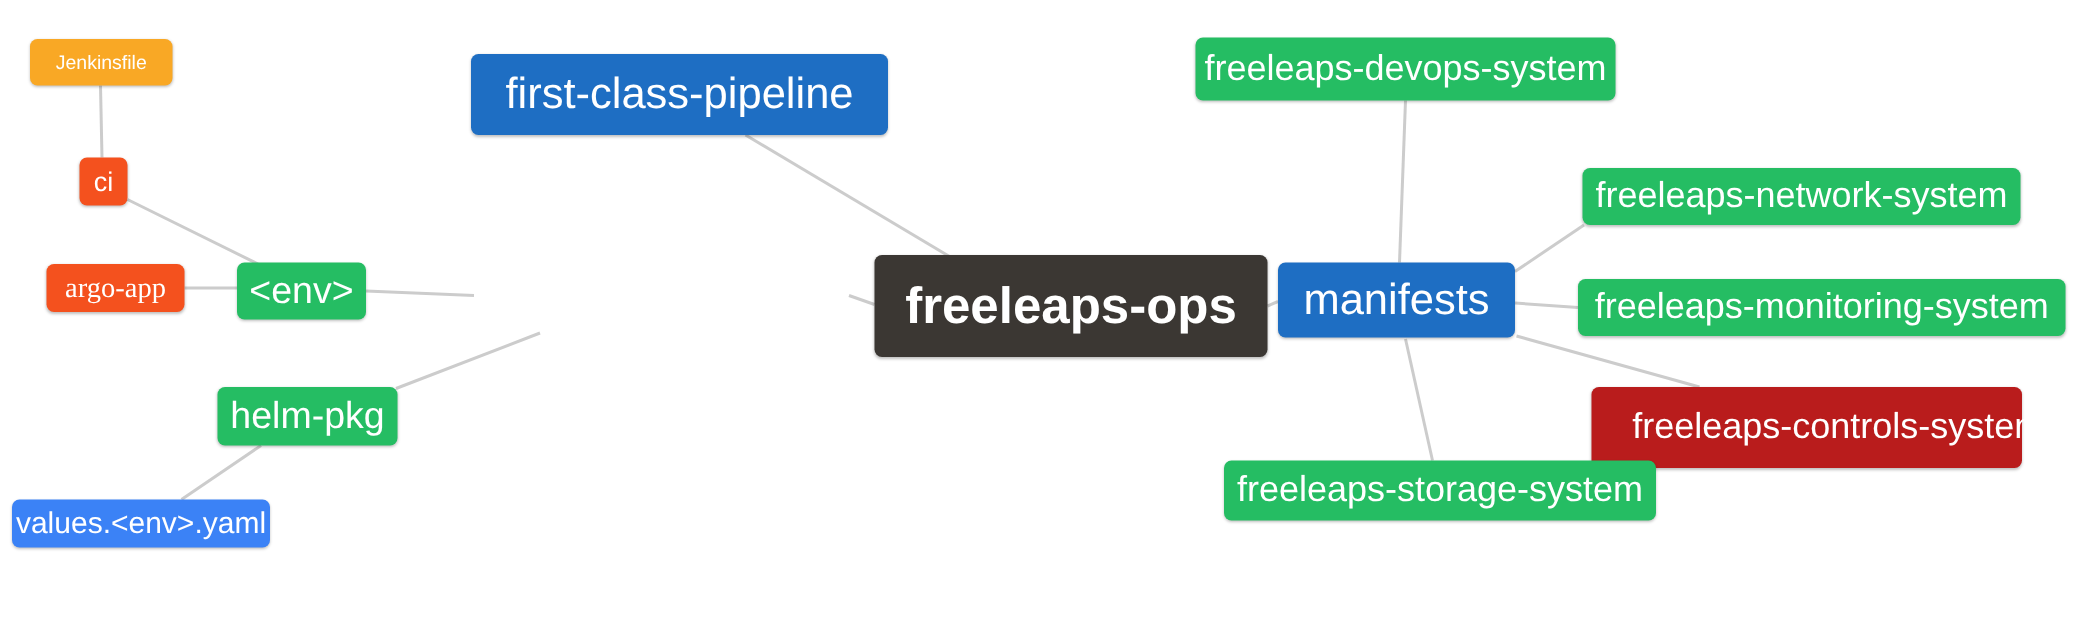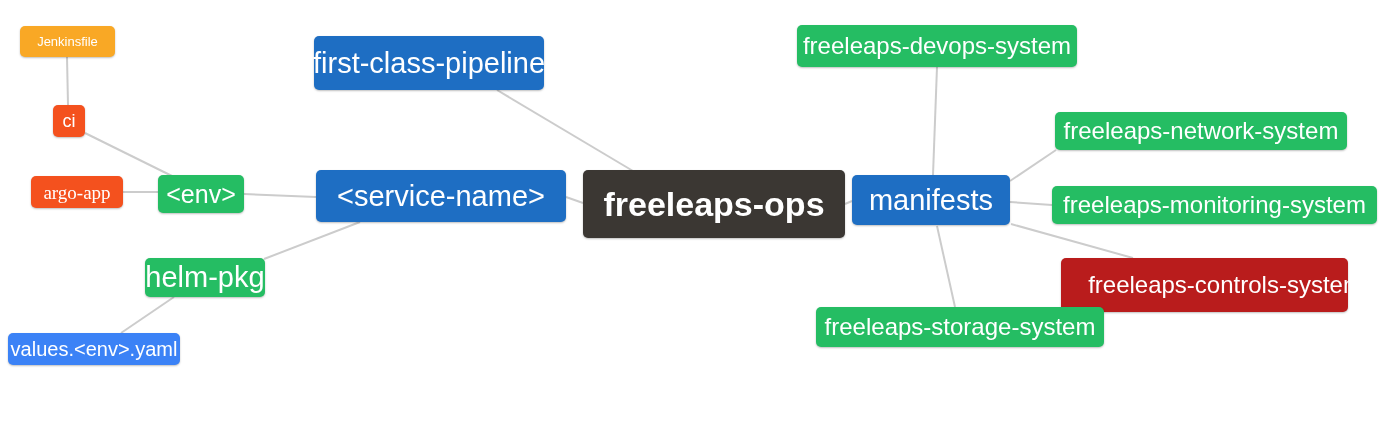--- a/index.html
+++ b/index.html
@@ -62,31 +62,28 @@
     </div>
     <div class="node" style="left: 53px; top: 105px; width: 32px; height: 32px; background: rgb(244, 81, 30); font-size: 18px; color: rgb(255, 255, 255);">
       <span>ci</span>
     </div>
     <div class="node" style="left: 31px; top: 176px; width: 92px; height: 32px; background: rgb(244, 81, 30); font-size: 19px; color: rgb(255, 255, 255); font-family: Liberation Serif, serif;">
       <span>argo-app</span>
     </div>
     <div class="node" style="left: 158px; top: 175px; width: 86px; height: 38px; background: rgb(37, 189, 99); font-size: 25px; color: rgb(255, 255, 255);">
       <span>&lt;env&gt;</span>
     </div>
-    <div class="node" style="left: 145px; top: 258px; width: 120px; height: 39px; background: rgb(37, 189, 99); font-size: 29px; color: rgb(255, 255, 255);">
+    <div class="node" style="left: 145px; top: 258px; width: 120px; height: 39px; background: rgb(37, 189, 99); font-size: 25px; color: rgb(255, 255, 255);">
       <span>helm-pkg</span>
     </div>
     <div class="node" style="left: 8px; top: 333px; width: 172px; height: 32px; background: #3b82f6; font-size: 20px; color: rgb(255, 255, 255);">
       <span>values.&lt;env&gt;.yaml</span>
     </div>
-    <div class="node" style="left: 314px; top: 36px; width: 230px; height: 54px; background: rgb(30, 110, 195); font-size: 29px; color: rgb(255, 255, 255);">
+    <div class="node" style="left: 314px; top: 36px; width: 278px; height: 54px; background: rgb(30, 110, 195); font-size: 29px; color: rgb(255, 255, 255);">
       <span>first-class-pipeline</span>
-    </div>
-    <div class="node" style="left: 316px; top: 170px; width: 250px; height: 52px; background: rgb(30, 110, 195); font-size: 29px; color: rgb(255, 255, 255);">
-      <span>&lt;service-name&gt;</span>
     </div>
     <div class="node" style="left: 583px; top: 170px; width: 262px; height: 68px; background: rgb(59, 55, 51); font-size: 34px; color: rgb(255, 255, 255); font-weight: bold;">
       <span>freeleaps-ops</span>
     </div>
     <div class="node" style="left: 852px; top: 175px; width: 158px; height: 50px; background: rgb(30, 110, 195); font-size: 29px; color: rgb(255, 255, 255);">
       <span>manifests</span>
     </div>
     <div class="node" style="left: 797px; top: 25px; width: 280px; height: 42px; background: rgb(37, 189, 99); font-size: 24px; color: rgb(255, 255, 255);">
       <span>freeleaps-devops-system</span>
     </div>

